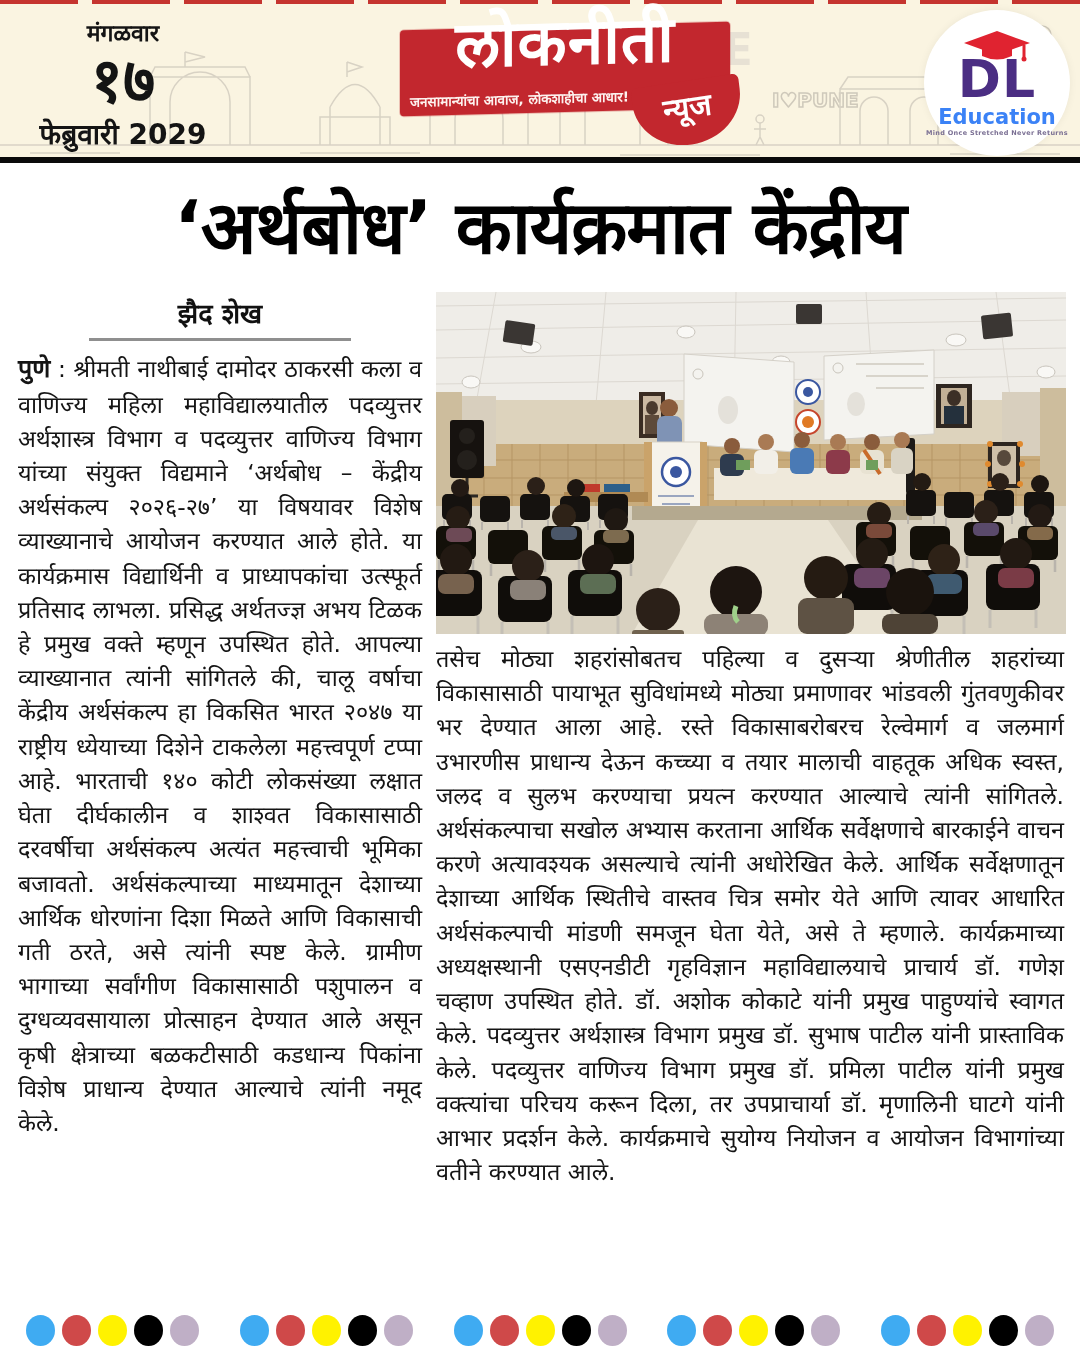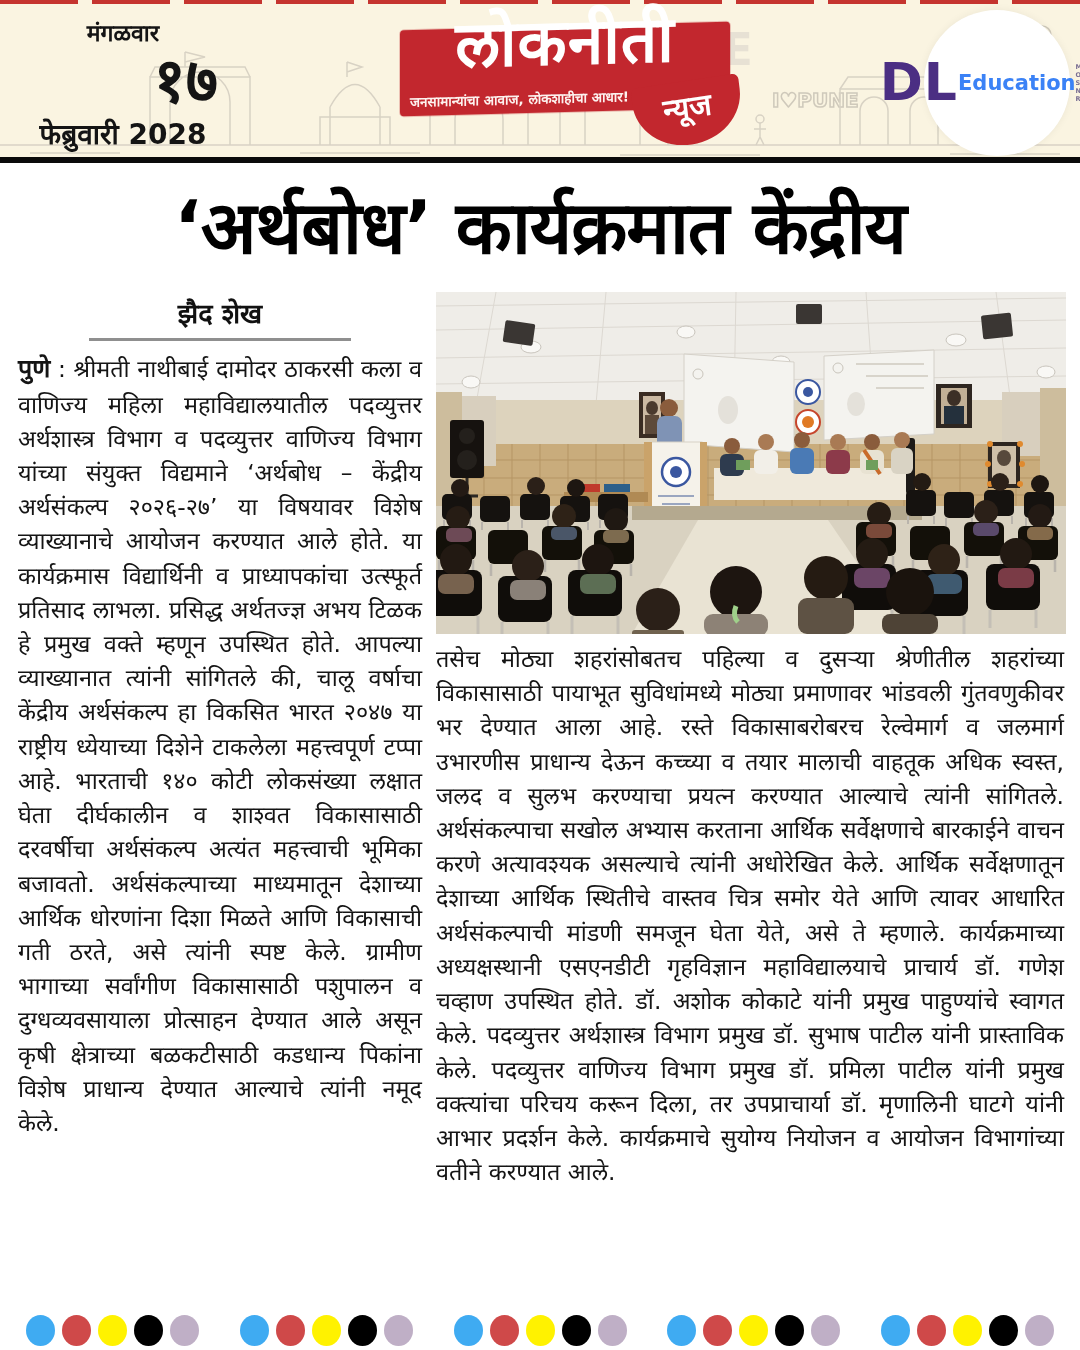--- a/index.html
+++ b/index.html
@@ -9,35 +9,35 @@
 
   
   .top-dashes { position:absolute; top:0; left:0; width:100%; height:4px;
     background:repeating-linear-gradient(90deg,#c5342f 0 78px, transparent 78px 92px); }
 
   
   .masthead { position:relative; width:100%; height:157px; background:#faf4e1; overflow:hidden; }
   .skyline { position:absolute; left:0; bottom:0; width:100%; height:150px; }
   .date-block { position:absolute; left:28px; top:16px; width:190px; text-align:center; color:#141414; z-index:3; }
   .date-weekday { font-size:23px; font-weight:800; }
-  .date-day { font-size:62px; font-weight:800; line-height:1.0; margin:2px 0;text-align:right; }
+  .date-day { font-size:62px; font-weight:800; line-height:1.0; margin:2px 0; }
   .date-monthyear { font-size:28px; font-weight:800; }
 
   .logo-wrap { position:absolute; left:400px; top:26px; width:340px; height:112px; z-index:3; }
   .logo-box { position:relative; width:330px; height:86px; background:#c2272e; border-radius:4px;
     transform:skewY(-1.5deg); box-shadow:0 0 0 1px rgba(194,39,46,.25); }
   .logo-title { position:absolute; left:0; right:0; top:-16px; text-align:center; color:#ffffff;
     font-weight:900; font-size:64px; line-height:1.0; letter-spacing:1px; }
   .logo-tagline { position:absolute; left:10px; bottom:5px; color:#fdf2ef; font-size:13.5px; font-weight:700; }
   .logo-badge { position:absolute; right:-12px; bottom:-36px; width:108px; height:64px; background:#c2272e;
     color:#ffffff; font-weight:900; font-size:30px; text-align:center; line-height:54px;
     border-radius:6px 6px 50% 50% / 6px 6px 75% 75%; transform:rotate(-7deg); }
 
   .dl-logo { position:absolute; right:10px; top:10px; width:146px; height:146px; background:#ffffff;
-    border-radius:50%; z-index:3; display:flex; flex-direction:row; align-items:center; justify-content:center;
+    border-radius:50%; z-index:3; display:flex; flex-direction:column; align-items:center; justify-content:center;
     box-shadow:0 0 8px rgba(0,0,0,.06); }
   .dl-cap { margin-bottom:-8px; }
   .dl-initials { font-size:52px; font-weight:900; color:#4b2e83; line-height:.95; letter-spacing:1px; }
   .dl-name { font-size:21px; font-weight:800; color:#3b82f6; }
   .dl-tagline { font-size:6.5px; font-weight:700; color:#7a6f93; letter-spacing:.3px; }
 
   .black-rule { width:100%; height:6px; background:#0a0a0a; }
 
   
   .headline { padding:10px 20px 6px; text-align:center; color:#000; }
@@ -100,21 +100,21 @@
       <circle cx="1042" cy="28" r="9" stroke="#cfc9bb"></circle>
         <path d="M1038 37 L1040 46 H1044 L1046 37" stroke="#cfc9bb"></path>
 
       <circle cx="760" cy="112" r="4"></circle>
         <path d="M760 116 V130 M754 122 H766 M756 138 L760 130 L764 138"></path>
     </svg>
 
     <div class="date-block">
       <div class="date-weekday">मंगळवार</div>
       <div class="date-day">१७</div>
-      <div class="date-monthyear">फेब्रुवारी 2028</div>
+      <div class="date-monthyear">फेब्रुवारी 2029</div>
     </div>
 
     <div class="logo-wrap">
       <div class="logo-box" style="background: rgb(194, 39, 46);">
         <div class="logo-title">लोकनीती</div>
         <div class="logo-tagline">जनसामान्यांचा आवाज, लोकशाहीचा आधार!</div>
         <div class="logo-badge" style="background: rgb(194, 39, 46);">न्यूज</div>
       </div>
     </div>
 

